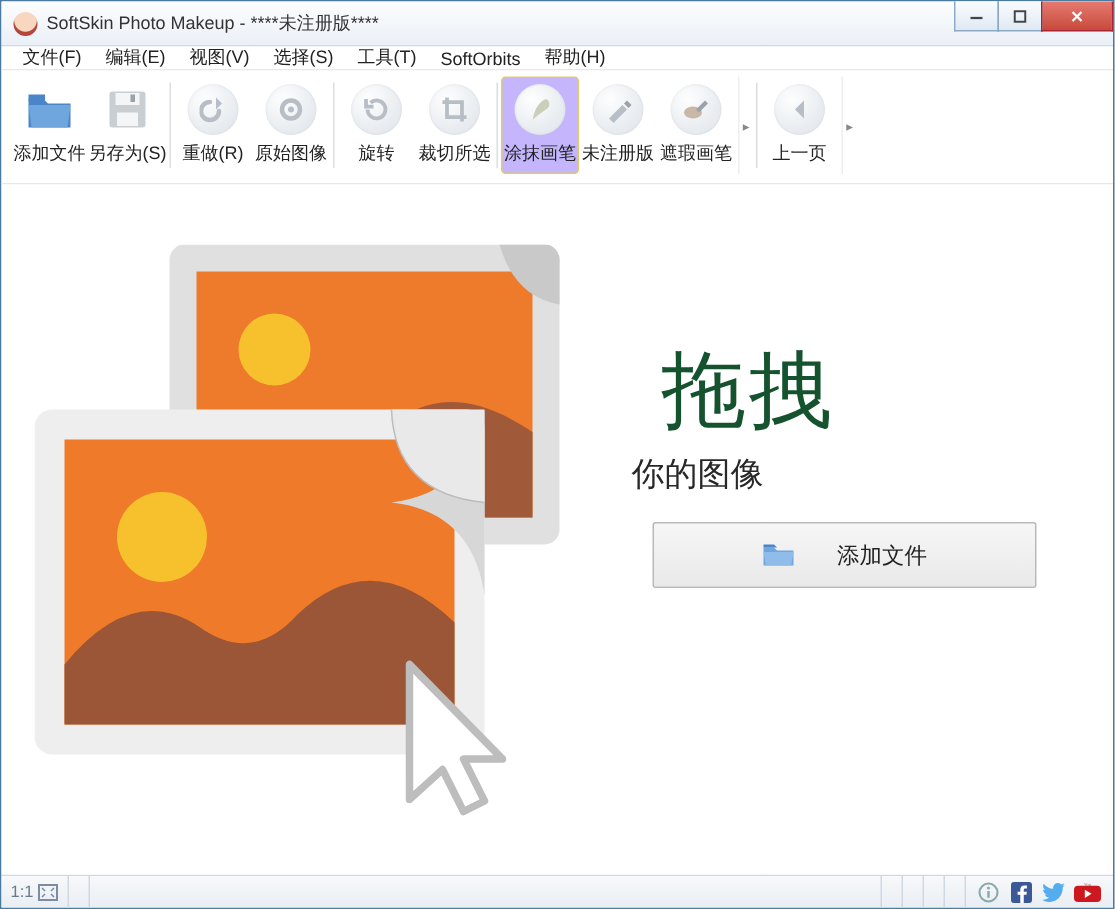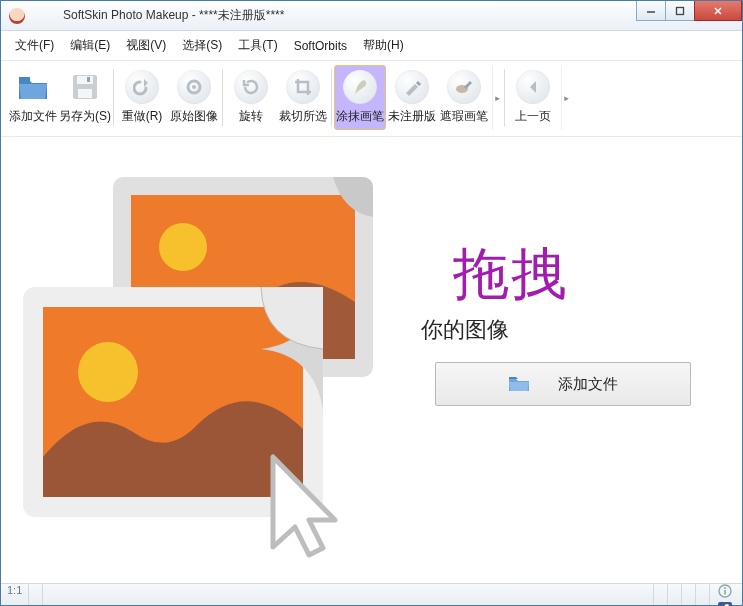--- a/index.html
+++ b/index.html
@@ -1,42 +1,42 @@
 <!DOCTYPE html>
 <html><head>
 <meta charset="utf-8">
 <style>
   * { box-sizing: border-box; margin: 0; padding: 0; }
   body { font-family: "Microsoft YaHei", "Segoe UI", Tahoma, sans-serif; font-size: 12px; background: #5a8fb8; width: 743px; height: 606px; overflow: hidden; }
   .window { width: 743px; height: 606px; background: #fff; border: 1px solid #4a7aa0; border-radius: 0; display: flex; flex-direction: column; box-shadow: 0 0 8px rgba(0,0,0,0.2); }
-  .titlebar { height: 30px; background: linear-gradient(#fdfdfe,#eaf0f7); display: flex; align-items: center; padding: 0 0 0 8px; border-bottom: 1px solid #cfd8e3; gap: 32px; }
+  .titlebar { height: 30px; background: linear-gradient(#fdfdfe,#eaf0f7); display: flex; align-items: center; padding: 0 0 0 8px; border-bottom: 1px solid #cfd8e3; }
   .app-icon { width: 16px; height: 16px; border-radius: 50%; background: radial-gradient(circle at 50% 35%, #f7d7c0 55%, #b5443a 60%); margin-right: 6px; }
   .title-text { flex: 1; color: #333; font-size: 12px; }
   .win-btns { display: flex; height: 20px; margin-right: 0; align-self: flex-start; }
   .win-btn { width: 30px; height: 20px; border: 1px solid #8ea9c4; border-top: none; background: linear-gradient(#fafcfe,#dfe9f3); display: flex; align-items: center; justify-content: center; font-size: 10px; color: #444; margin-left: -1px; }
   .win-btn.close { background: linear-gradient(#e67a6f,#c74a3c); border-color: #a23; color: #fff; border-top-right-radius: 0; width: 48px; }
   .win-btn svg { width: 10px; height: 10px; }
-  .menubar { height: 30px; display: flex; align-items: center; padding: 2px 8px; gap: 4px; border-bottom: 1px solid #e8e8e8; background:#fff; }
+  .menubar { height: 16px; display: flex; align-items: center; padding: 2px 8px; gap: 4px; border-bottom: 1px solid #e8e8e8; background:#fff; }
   .menu-item { padding: 2px 6px; color: #222; cursor: default; }
   .toolbar { display: flex; align-items: flex-start; padding: 4px 6px 6px 6px; border-bottom: 1px solid #e8e8e8; background:#fff; gap: 0; position: relative; }
   .tb-sep { width: 1px; background: #ddd; margin: 4px 2px; align-self: stretch; }
   .tb-btn { width: 52px; display: flex; flex-direction: column; align-items: center; padding: 4px 1px 4px 1px; border: 1px solid transparent; border-radius: 3px; cursor: default; }
   .tb-btn.sel { background: #c4b5fd; border: 1px solid #e7c869; }
   .tb-icon { width: 34px; height: 34px; border-radius: 50%; background: radial-gradient(circle at 35% 30%, #fefefe, #e9edf1 60%, #dfe4e9); display: flex; align-items: center; justify-content: center; margin-bottom: 4px; box-shadow: inset 0 0 2px rgba(0,0,0,.08); }
   .tb-icon.flat { background: none; box-shadow: none; border-radius: 0; }
   .tb-label { font-size: 12px; color: #222; white-space: nowrap; }
   .tb-overflow { width: 10px; align-self: stretch; display:flex; align-items:center; justify-content:center; border-left:1px solid #eee; color:#888; font-size:9px; margin-left:2px;}
   .content { flex: 1; background: #fff; position: relative; overflow: hidden; }
   .drop-illustration { position: absolute; left: 22px; top: 40px; width: 390px; height: 380px; }
-  .drag-title { position: absolute; left: 452px; top: 100px; font-size: 56px; font-family: "SimSun","NSimSun",serif; color: #a21caf; letter-spacing: 2px; }
+  .drag-title { position: absolute; left: 440px; top: 100px; font-size: 56px; font-family: "SimSun","NSimSun",serif; color: #14532d; letter-spacing: 2px; }
   .drag-sub { position: absolute; left: 420px; top: 178px; font-size: 22px; font-family: "SimSun","NSimSun",serif; color: #282828; }
   .add-btn { position: absolute; left: 434px; top: 225px; width: 256px; height: 44px; background: linear-gradient(#f6f6f6,#e9e9e9); border: 1px solid #b9b9b9; border-radius: 2px; display: flex; align-items: center; justify-content: center; gap: 28px; font-size: 15px; font-family: "SimSun","NSimSun",serif; color: #222; cursor: default; }
   .add-btn .folder { width:22px; height:16px; }
   .statusbar { height: 22px; background: linear-gradient(#f7f9fb,#e9eef3); border-top: 1px solid #cfd8e3; display: flex; align-items: stretch; font-size: 11px; color: #6a7a8a; }
-  .status-cell { display:flex; align-items:center; padding: 0 6px; border-right: 1px solid #cfd8e3; flex-direction: column; }
+  .status-cell { display:flex; align-items:center; padding: 0 6px; border-right: 1px solid #cfd8e3; }
   .status-cell.flex { flex:1; }
   .status-seg { width:14px; border-right:1px solid #cfd8e3; }
   .social { width: 18px; height: 18px; display:flex; align-items:center; justify-content:center; }
 </style>
 </head>
 <body>
 
 <div class="window">
 
   <div class="titlebar">

